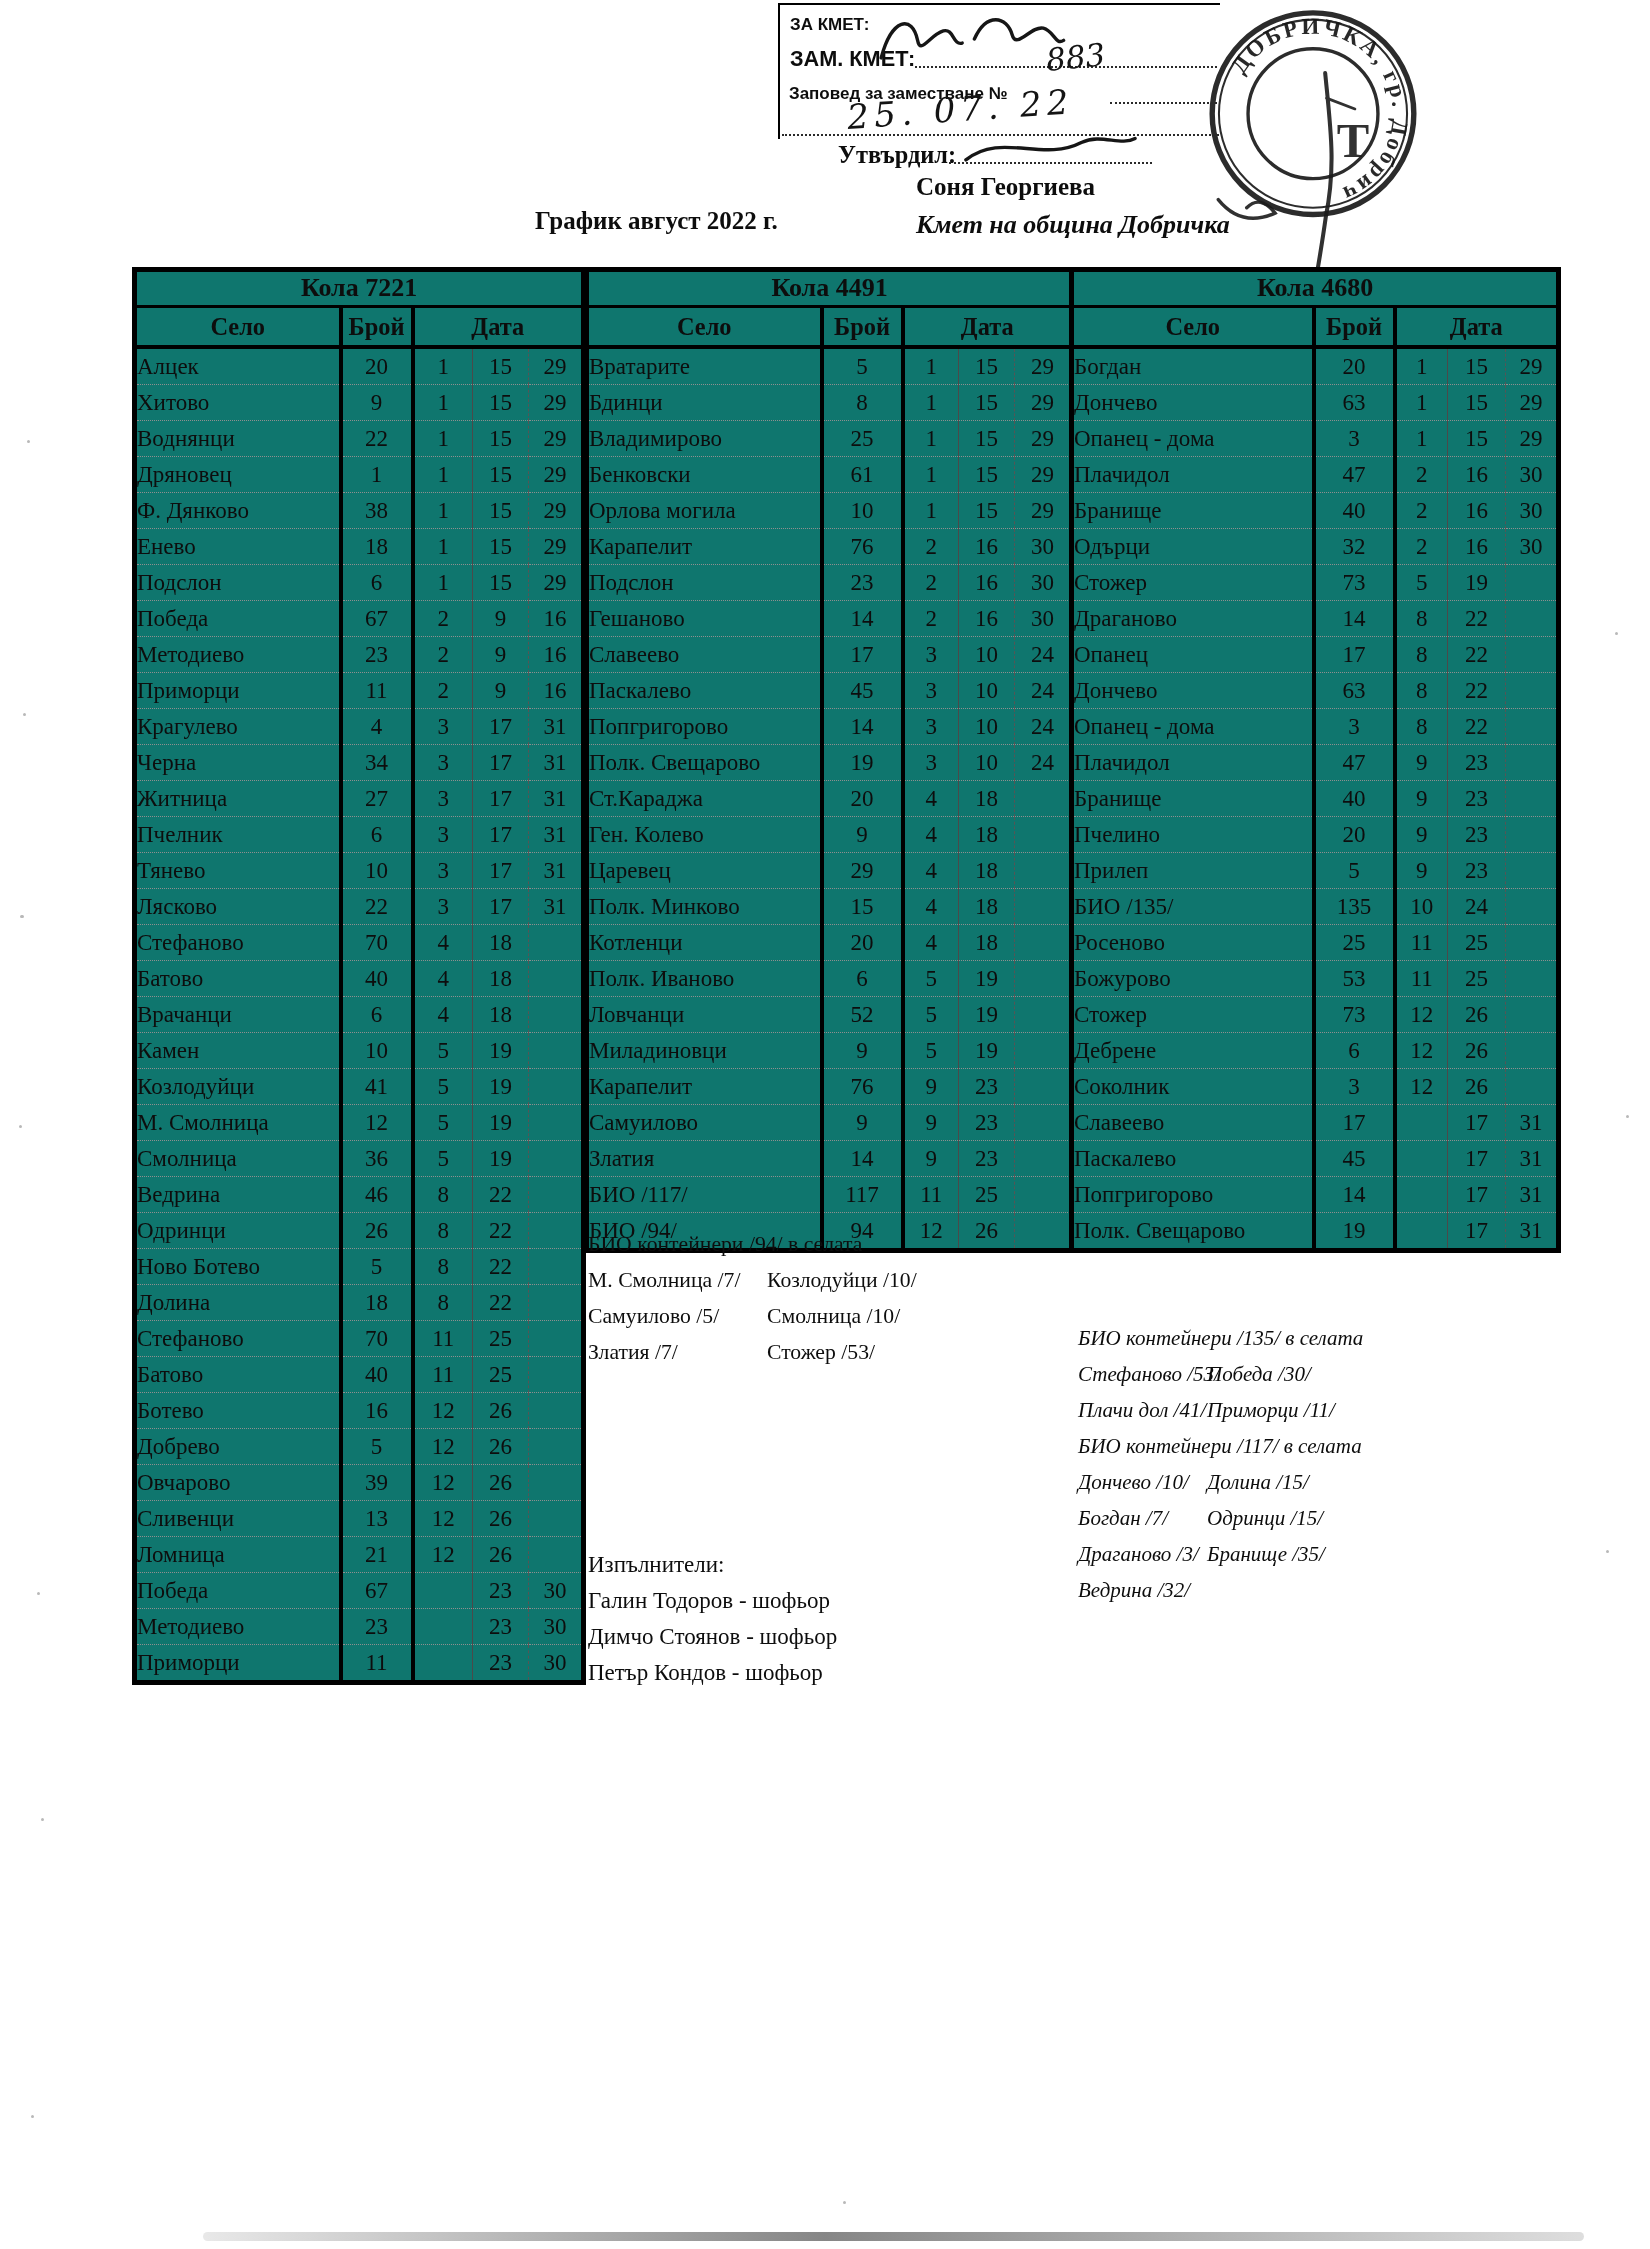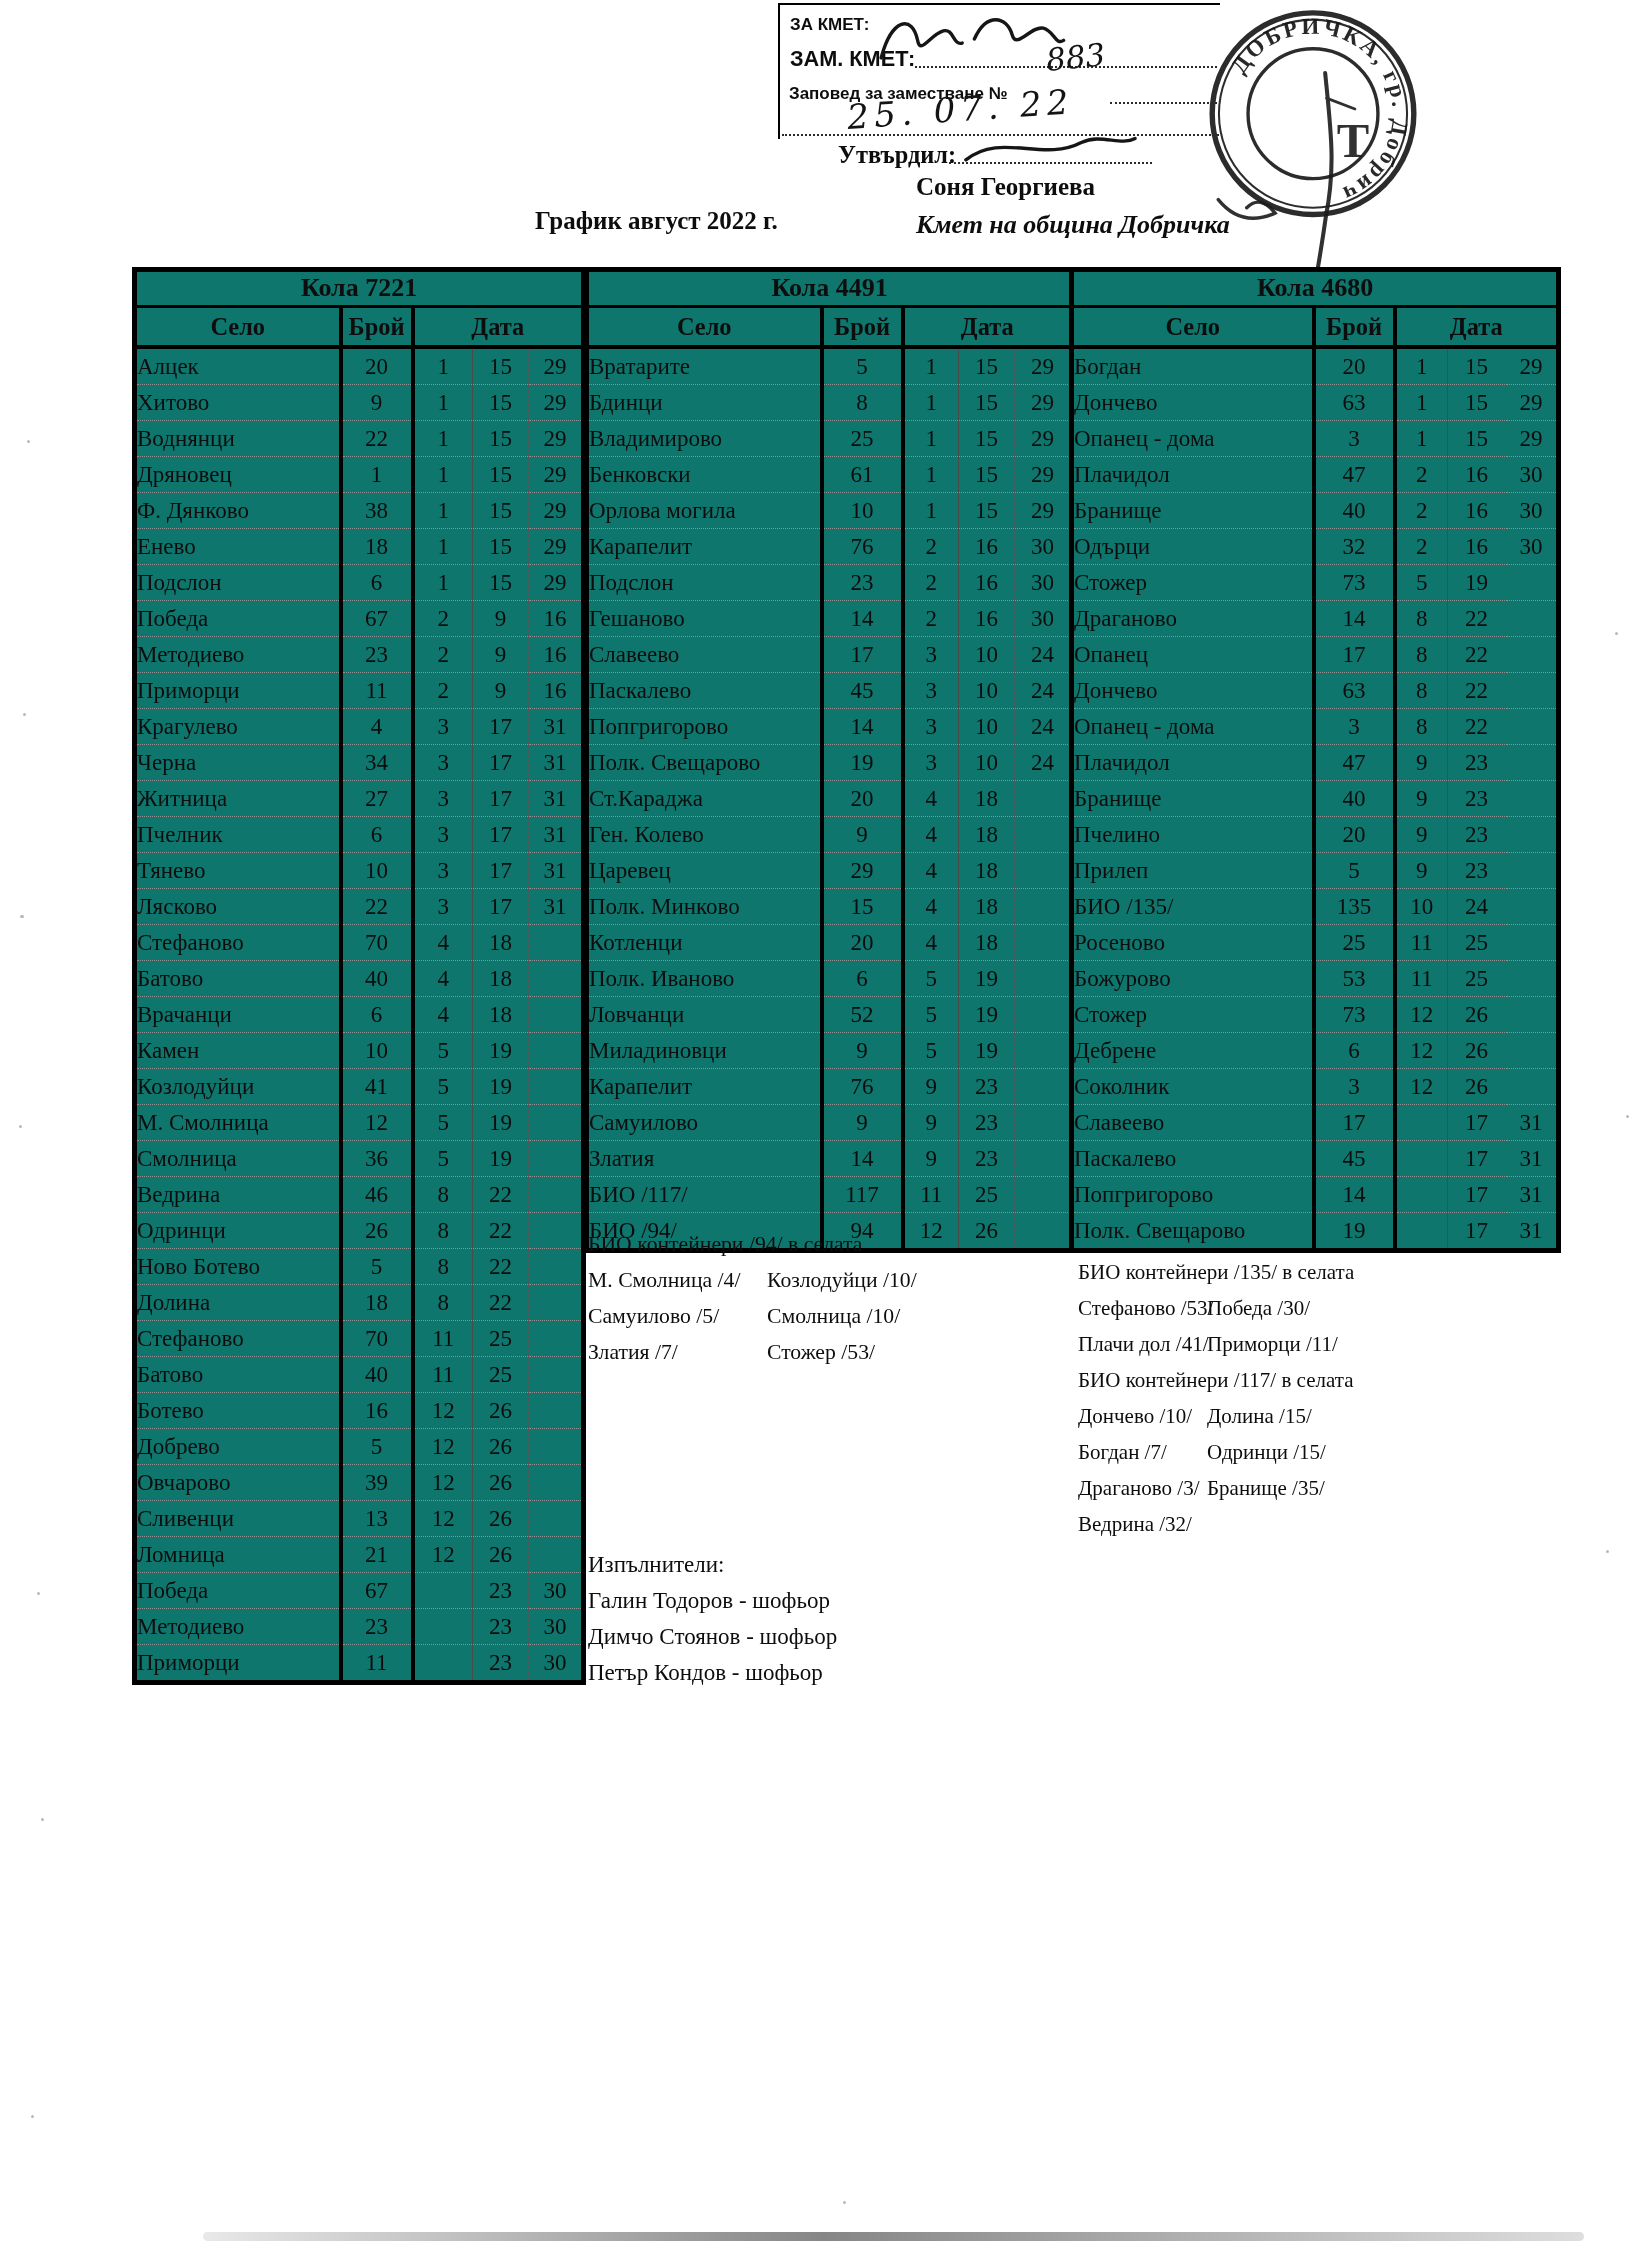--- a/index.html
+++ b/index.html
@@ -766,27 +766,27 @@
       <td class="d1"></td>
       <td class="d2">17</td>
       <td class="d3">31</td>
     </tr>
       </tbody>
   </table>
 
   <div class="abs notes" style="left:588px;top:1226px;width:481px;">
     <div class="note-line">БИО контейнери /94/ в селата</div>
     <div id="notes-4491-pairs">
-        <div class="note-line"><span class="nl-left w264">М. Смолница /4/</span><span class="nl-right">Козлодуйци /10/</span></div>
+        <div class="note-line"><span class="nl-left w264">М. Смолница /7/</span><span class="nl-right">Козлодуйци /10/</span></div>
         <div class="note-line"><span class="nl-left w264">Самуилово /5/</span><span class="nl-right">Смолница /10/</span></div>
         <div class="note-line"><span class="nl-left w264">Златия /7/</span><span class="nl-right">Стожер /53/</span></div>
       </div>
   </div>
 
-  <div class="abs notes notes-4680" style="left:1078px;top:1254px;width:494px;">
+  <div class="abs notes notes-4680" style="left:1078px;top:1320px;width:494px;font-style:italic;">
     <div id="notes-4680-lines">
         <div class="note-line"><span class="nl-title">БИО контейнери /135/ в селата</span></div>
         <div class="note-line"><span class="nl-left w190">Стефаново /53/</span><span class="nl-right">Победа /30/</span></div>
         <div class="note-line"><span class="nl-left w190">Плачи дол /41/</span><span class="nl-right">Приморци /11/</span></div>
         <div class="note-line"><span class="nl-title">БИО контейнери /117/ в селата</span></div>
         <div class="note-line"><span class="nl-left w190">Дончево /10/</span><span class="nl-right">Долина /15/</span></div>
         <div class="note-line"><span class="nl-left w190">Богдан /7/</span><span class="nl-right">Одринци /15/</span></div>
         <div class="note-line"><span class="nl-left w190">Драганово /3/</span><span class="nl-right">Бранище /35/</span></div>
         <div class="note-line"><span class="nl-left w190">Ведрина /32/</span><span class="nl-right"></span></div>
       </div>

